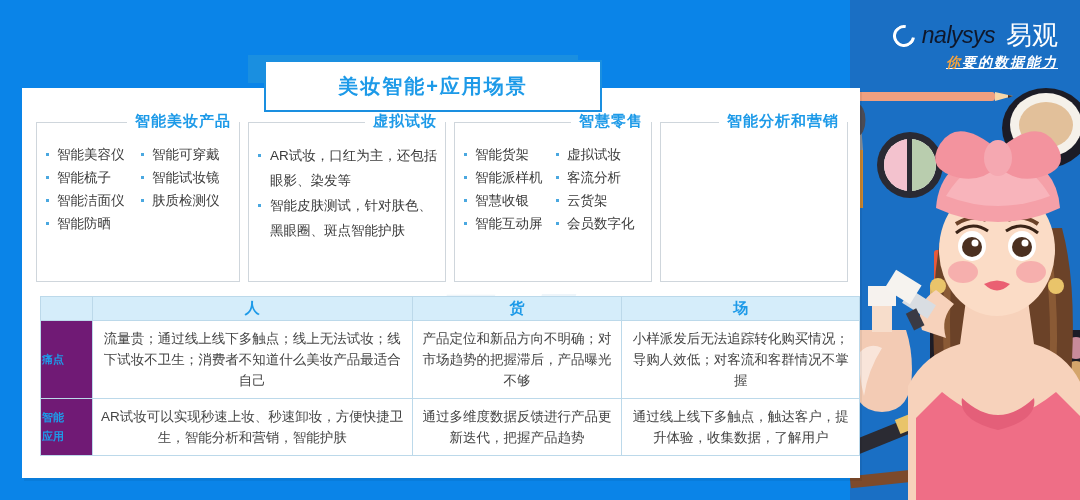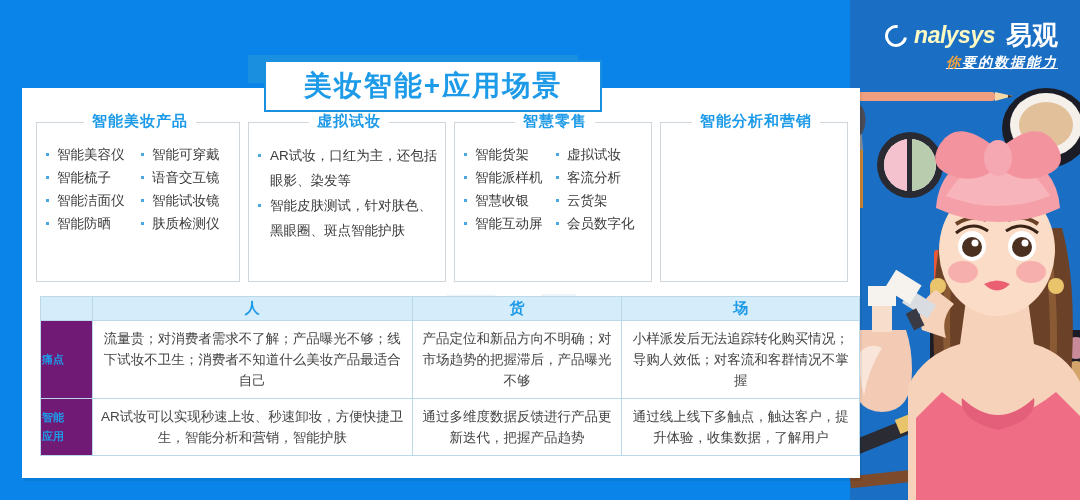--- a/index.html
+++ b/index.html
@@ -16,56 +16,56 @@
 
   
   #logo { position:absolute; right:22px; top:18px; text-align:right; z-index:40; }
   .logo-row { display:flex; align-items:center; justify-content:flex-end; gap:7px; }
   .logo-mark { width:22px; height:22px; position:relative; }
   .logo-mark:before{
     content:""; position:absolute; inset:0;
     border:3px solid #fff; border-radius:50%;
     border-right-color:transparent; transform:rotate(-35deg);
   }
-  .logo-word { color:#fef9c3; font-size:23px; font-weight:bold; letter-spacing:-0.5px; font-style:italic; }
-  .logo-cn { color:#fff; font-size:26px; font-weight:bold; margin-left:4px; }
+  .logo-word { color:#0f172a; font-size:23px; font-weight:normal; letter-spacing:-0.5px; font-style:italic; }
+  .logo-cn { color:#fff; font-size:26px; font-weight:normal; margin-left:4px; }
   .logo-tag { font-size:14px; font-weight:bold; font-style:italic; color:#ffffff; margin-top:1px; letter-spacing:2px;text-decoration:underline;}
   .logo-tag .first { color:#f6a33c; }
 
   
   #card {
     position:absolute; left:22px; top:88px; width:838px; height:390px;
     background:#fff; box-shadow:2px 3px 0 rgba(0,0,0,.06); z-index:20;
   }
 
   
   #title-band { position:absolute; left:248px; top:55px; width:330px; height:28px; background:#1a8fe0; z-index:21; }
   #title-box {
     position:absolute; left:264px; top:60px; width:334px; height:48px;
     background:#fff; border:2px solid #1a8fe0; z-index:23;
     display:flex; align-items:center; justify-content:center;
   }
-  #title-text { color:#1d9ae8; font-size:28px; font-weight:bold; letter-spacing:2px; white-space:nowrap; }
+  #title-text { color:#1d9ae8; font-size:20px; font-weight:bold; letter-spacing:2px; white-space:nowrap; }
 
   
   #watermark {
     position:absolute; left:60px; top:280px; z-index:22;
     font-size:74px; font-weight:bold; color:rgba(120,175,220,.13);
     font-style:italic; letter-spacing:4px; pointer-events:none; white-space:nowrap;
   }
 
   
   #cols { position:absolute; left:36px; top:122px; width:812px; height:160px; display:flex; gap:8px; z-index:25; }
   .col { position:relative; border:1px solid #cfd6dc; box-sizing:border-box; padding:20px 6px 6px; }
   .col.c1 { width:206px; }
   .col.c2 { width:200px; }
   .col.c3 { width:200px; }
   .col.c4 { width:190px; }
   .col-title {
-    position:absolute; top:-11px; left:4px; right:0; text-align:center;
+    position:absolute; top:-11px; left:4px; right:0; text-align:right;
   }
   .col-title span {
     background:#fff; padding:0 8px; color:#1d9ae8; font-size:15px; font-weight:bold; letter-spacing:1px;
   }
   .two-col { display:flex; }
   .two-col ul { flex:1; }
   ul.bl { list-style:none; margin:0; padding:0; }
   ul.bl li {
     position:relative; padding-left:14px; font-size:13.5px; color:#3a3a3a;
     line-height:23px; white-space:nowrap;
@@ -223,21 +223,20 @@
     </div>
     <div class="two-col">
       <ul class="bl">
         <li>智能美容仪</li>
         <li>智能梳子</li>
         <li>智能洁面仪</li>
         <li>智能防晒</li>
       </ul>
       <ul class="bl">
         <li>智能可穿戴</li>
-        <li>语音交互镜</li>
         <li>智能试妆镜</li>
         <li>肤质检测仪</li>
       </ul>
     </div>
   </div>
 
   <div class="col c2">
     <div class="col-title">
       <span>虚拟试妆</span>
     </div>
@@ -280,21 +279,21 @@
     <tr>
       <th class="corner w-label"></th>
       <th class="w-ren">人</th>
       <th class="w-huo">货</th>
       <th class="w-chang">场</th>
     </tr>
   </thead>
   <tbody>
     <tr>
       <td class="rowlabel">痛点</td>
-      <td class="cell">流量贵；对消费者需求不了解；产品曝光不够；线下试妆不卫生；消费者不知道什么美妆产品最适合自己</td>
+      <td class="cell">流量贵；通过线上线下多触点；线上无法试妆；线下试妆不卫生；消费者不知道什么美妆产品最适合自己</td>
       <td class="cell">产品定位和新品方向不明确；对市场趋势的把握滞后，产品曝光不够</td>
       <td class="cell">小样派发后无法追踪转化购买情况；导购人效低；对客流和客群情况不掌握</td>
     </tr>
     <tr>
       <td class="rowlabel">
         <span>智能</span><br>
         <span>应用</span>
       </td>
       <td class="cell">AR试妆可以实现秒速上妆、秒速卸妆，方便快捷卫生，智能分析和营销，智能护肤</td>
       <td class="cell">通过多维度数据反馈进行产品更新迭代，把握产品趋势</td>

